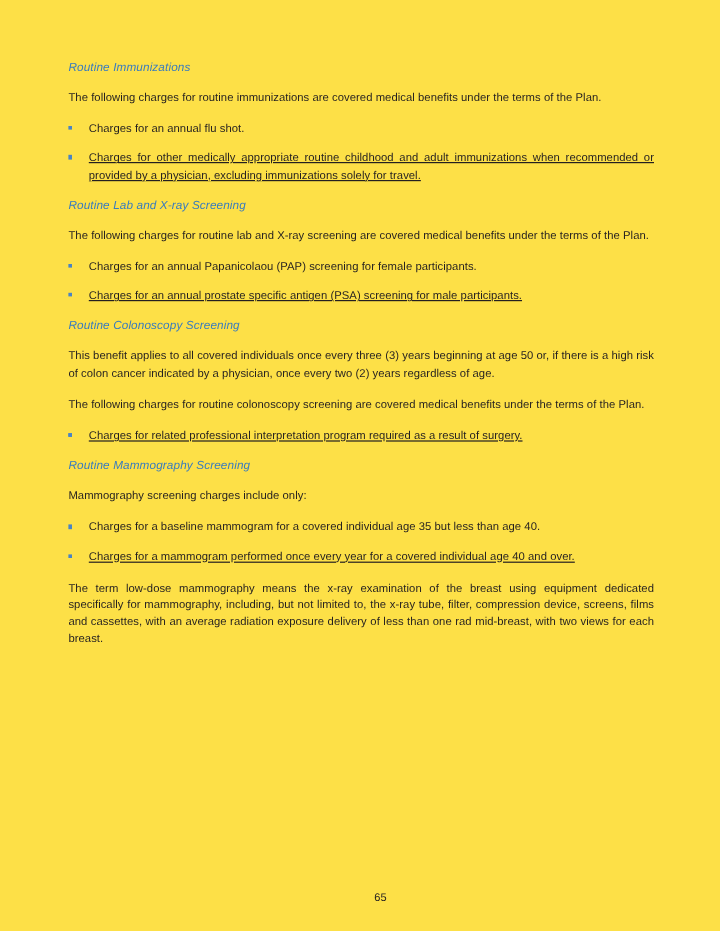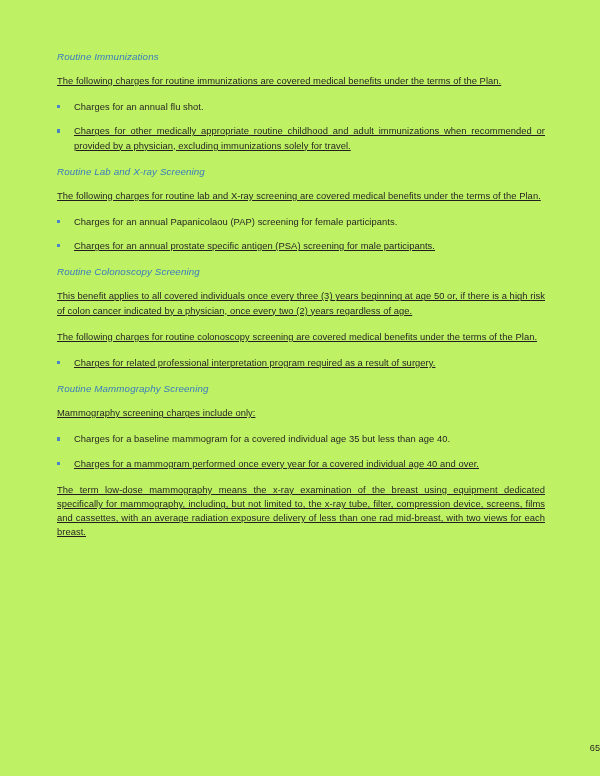--- a/index.html
+++ b/index.html
@@ -13,21 +13,21 @@
     height: 776px;
     font-family: "Liberation Sans", sans-serif;
     color: #231f20;
     position: relative;
     overflow: hidden;
   }
   .page {
     position: relative;
     width: 600px;
     height: 776px;
-    background: #bef264;
+    background: #fde047;
     box-sizing: border-box;
   }
   .content {
     position: absolute;
     left: 57px;
     top: 50px;
     width: 488px;
   }
   h2.heading {
     font-size: 9.8px;
@@ -38,21 +38,20 @@
     margin: 0 0 10px 0;
     letter-spacing: 0.01em;
   }
   p.para {
     font-size: 9.4px;
     line-height: 14.2px;
     margin: 0 0 12px 0;
     text-align: justify;
     color: #231f20;
     letter-spacing: 0.005em;
-    text-decoration: underline;
   }
   ul.bullets {
     list-style: none;
     margin: 0 0 12px 0;
     padding: 0;
   }
   ul.bullets li {
     position: relative;
     padding-left: 17px;
     margin-bottom: 10px;
@@ -81,21 +80,21 @@
     margin-bottom: 0;
   }
   .list-block {
     margin-bottom: 13px;
   }
   .page-number {
     position: absolute;
     left: 0;
     right: 0;
     top: 742px;
-    text-align: right;
+    text-align: center;
     font-size: 9.2px;
     line-height: 12px;
     color: #231f20;
     margin-left: 34px;
   }
 </style>
 </head>
 <body>
 
 <div class="page">

